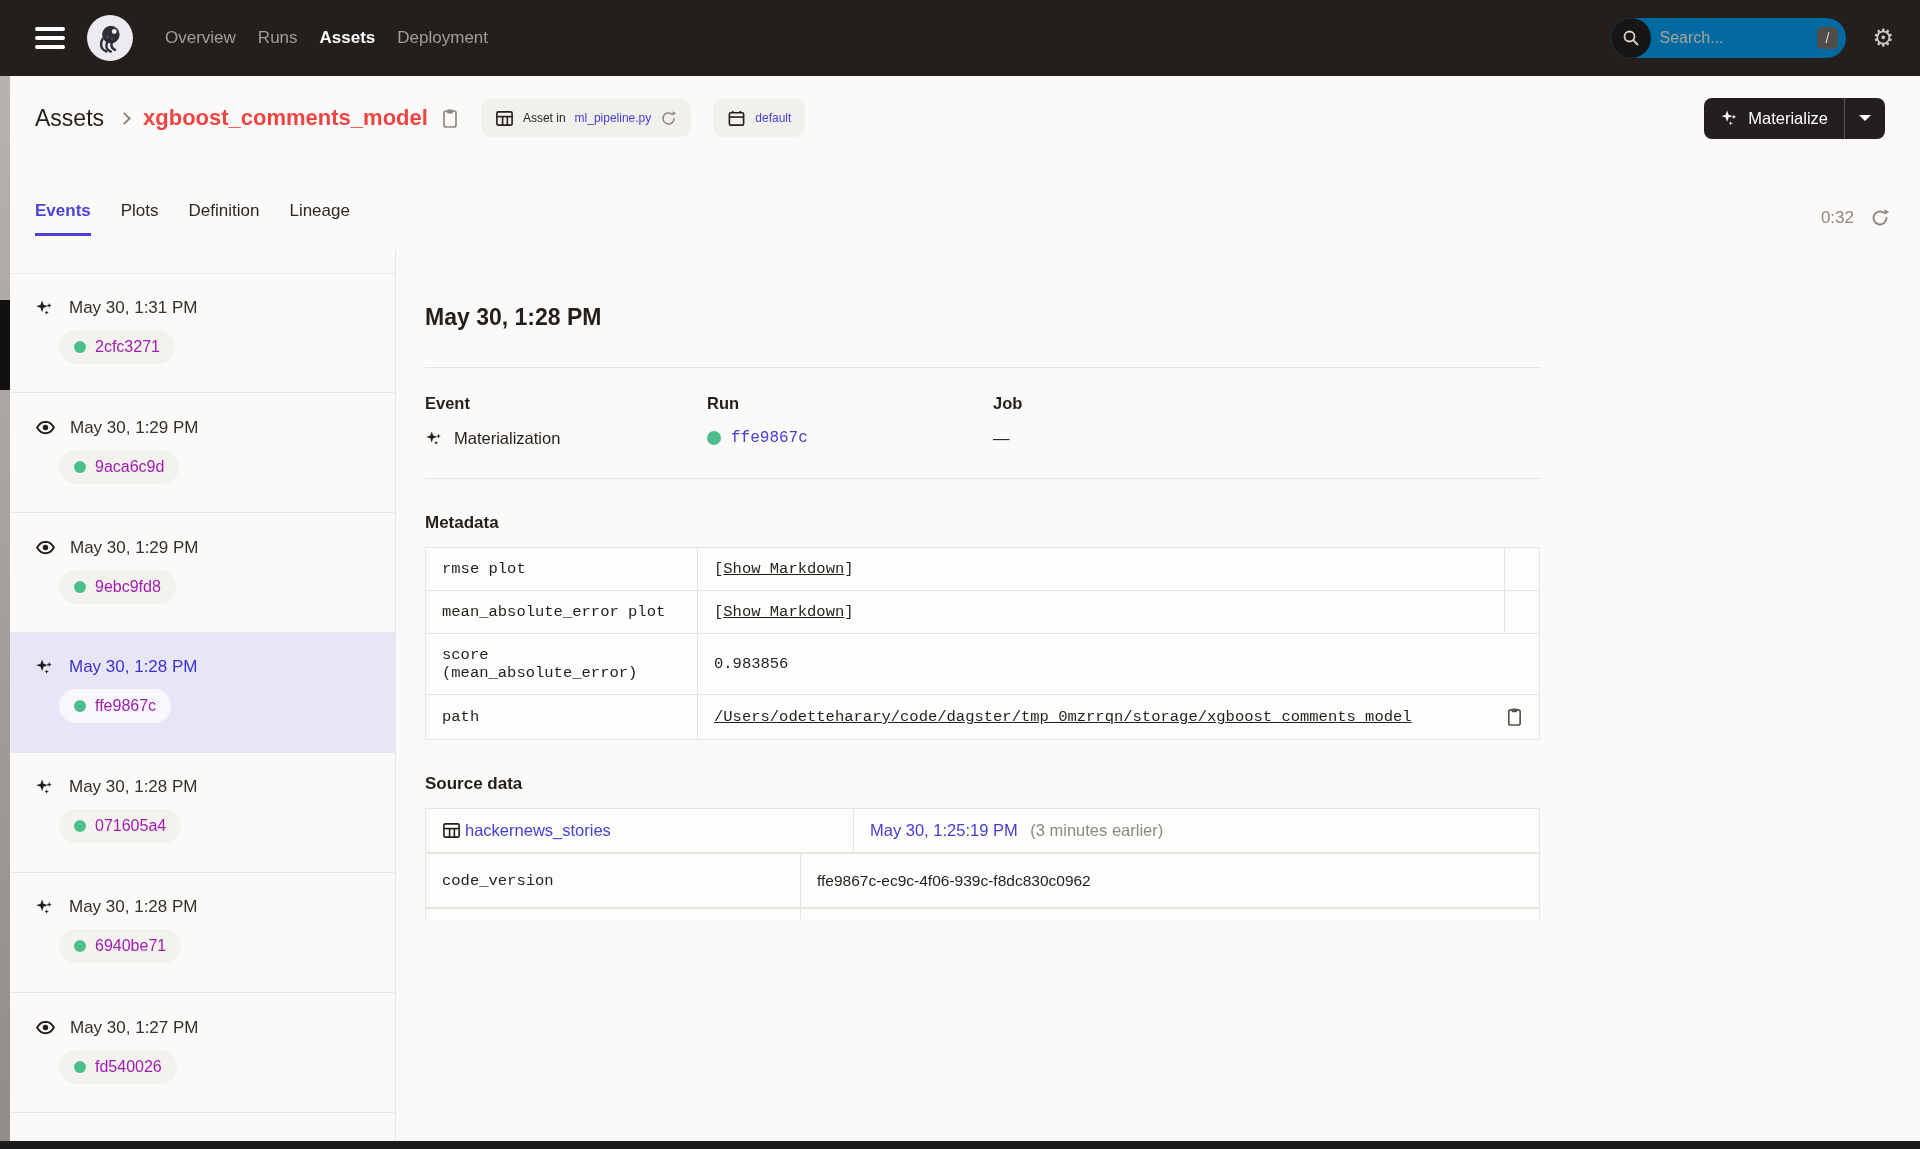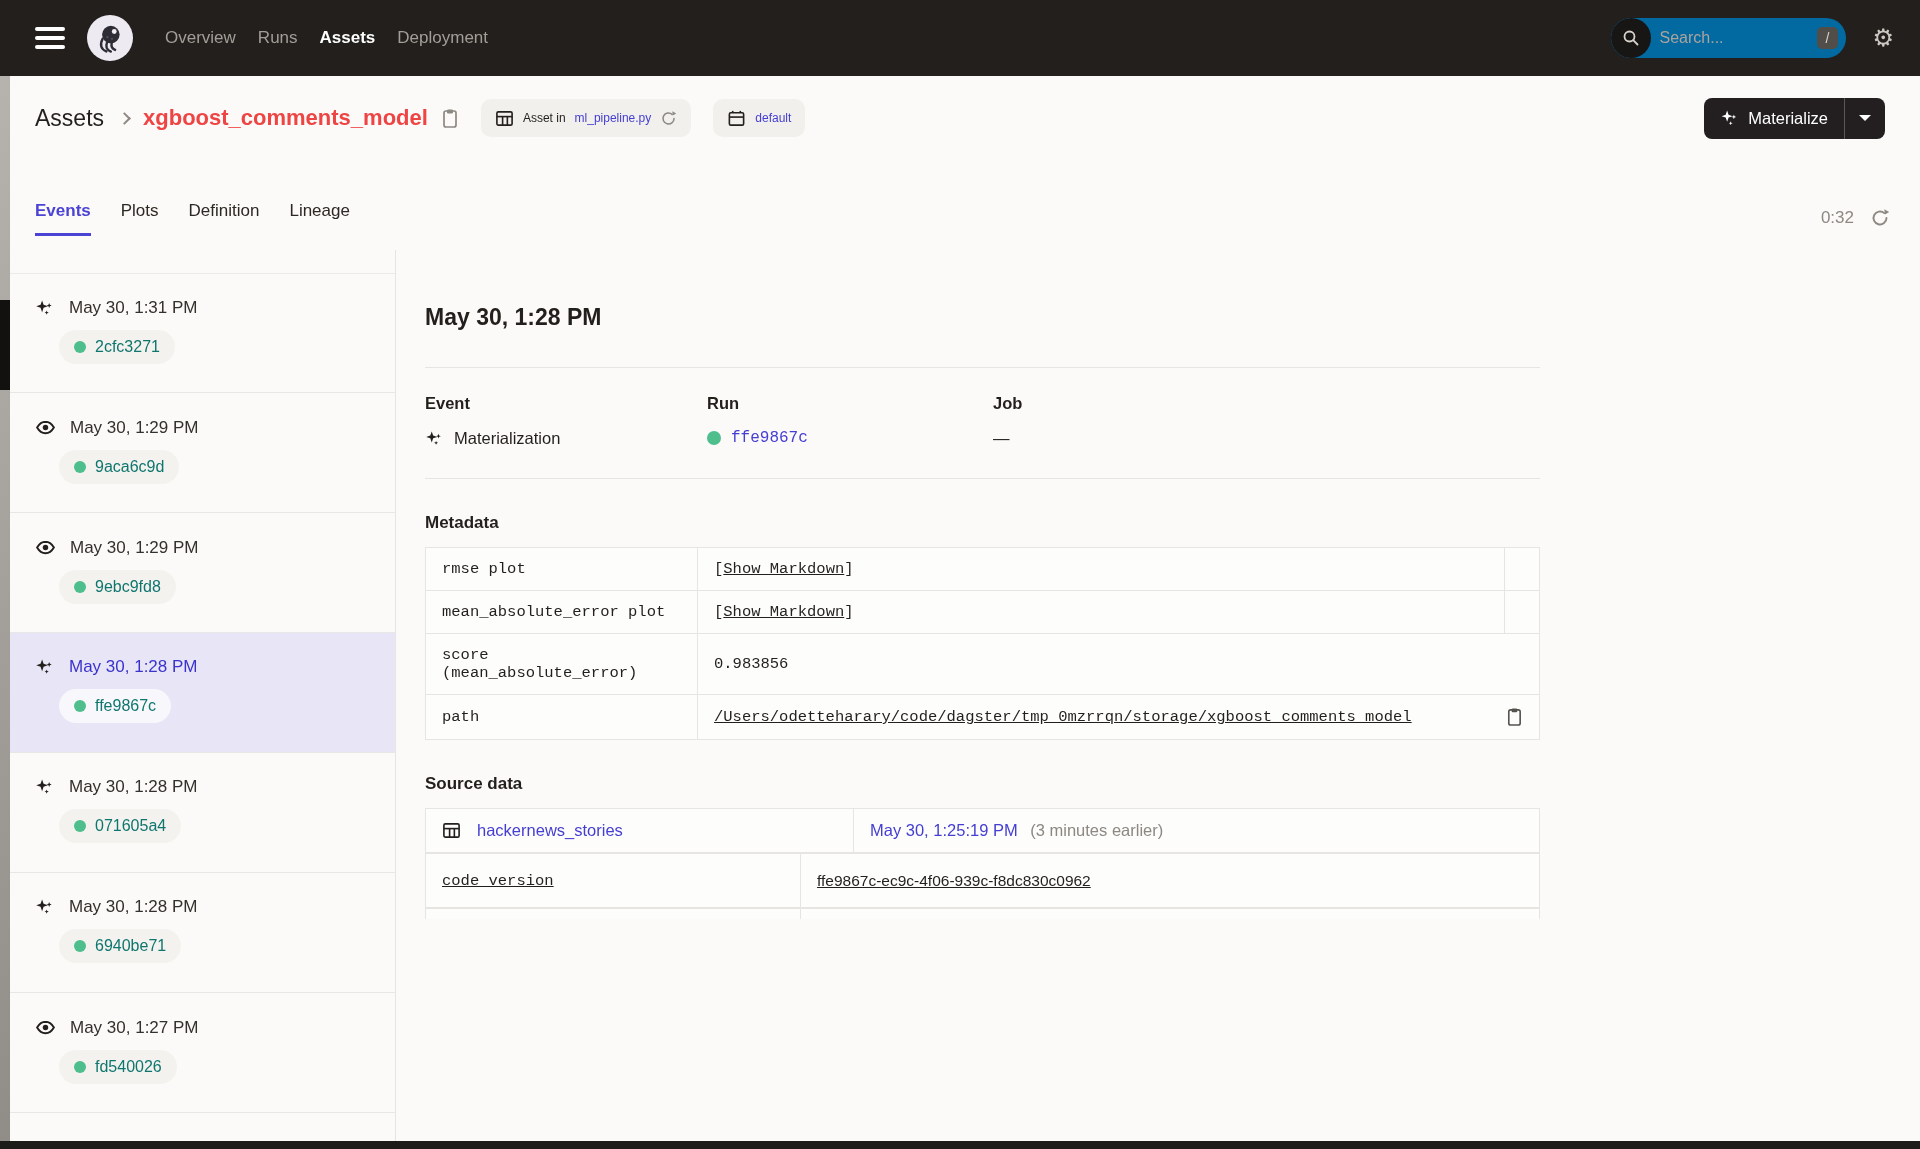--- a/index.html
+++ b/index.html
@@ -49,42 +49,42 @@
   .body-row { display:flex; height:891px; padding-left:10px; }
   aside.events { width:386px; border-right:1px solid #e7e5e1; padding-top:23px; border-bottom-left-radius:14px; }
   .event-item { height:120px; border-bottom:1px solid #e9e7e3; padding:24px 0 0 25px; cursor:pointer; }
   .event-item:first-child { border-top:1px solid #eceae6; }
   .event-item.selected { background:#e7e5f6; }
   .event-time-row { display:flex; align-items:center; gap:14px; font-size:17px; color:#34302c; }
   .event-item.selected .event-time-row { color:#3b34cc; }
   .run-pill { display:inline-flex; align-items:center; gap:9px; background:#f3f2ef; border-radius:17px; height:34px; padding:0 15px; margin:12px 0 0 24px; cursor:pointer; }
   .event-item.selected .run-pill { background:#f8f7fc; }
   .dot { width:12px; height:12px; border-radius:50%; background:#4ebe8d; flex:0 0 auto; }
-  .run-pill span { font-size:16px; color:#0f766e; }
+  .run-pill span { font-size:16px; color:#a21caf; }
 
   
   main.detail { flex:1; padding:54px 0 0 29px; }
   .detail-inner { width:1115px; }
   .detail-heading { font-size:23px; font-weight:bold; margin-bottom:36px; }
   .hr { border-top:1px solid #e7e5e1; }
   .erj { display:grid; grid-template-columns:282px 286px 1fr; padding:26px 0 30px; }
   .erj .lbl { font-size:16.5px; font-weight:bold; margin-bottom:16px; }
   .erj .val { display:flex; align-items:center; gap:10px; font-size:16.5px; }
   .run-link { color:#453ed2; font-size:16px; cursor:pointer; }
   .section-title { font-size:17px; font-weight:bold; margin:34px 0 14px; }
   table.kv { width:100%; border-collapse:collapse; background:#fdfdfc; }
   table.kv td { border:1px solid #e7e5e1; font-size:15.5px; padding:12px 16px; vertical-align:middle; }
   td.k { width:272px; }
   td.endcell { width:35px; }
   .md-link { cursor:pointer; }
   .md-link .u { text-decoration:underline; }
   .path-cell { display:flex; align-items:center; justify-content:space-between; gap:14px; }
   .path-link { text-decoration:underline; cursor:pointer; color:#231f1c; }
   table.src td.k2 { width:428px; }
-  .src-asset { display:flex; align-items:flex-start; gap:16px; font-size:16.5px; }
+  .src-asset { display:flex; align-items:flex-start; gap:4px; font-size:16.5px; }
   .src-asset .lnk, .src-time .lnk { color:#453ed2; cursor:pointer; }
   .src-time { font-size:16.5px; }
   .src-time .note { color:#8d8882; margin-left:8px; }
   table.sys td.k3 { width:375px; }
   .partial-row { height:11px; border-left:1px solid #e7e5e1; border-right:1px solid #e7e5e1; border-top:1px solid #e7e5e1; width:100%; background:#fdfdfc; display:grid; grid-template-columns:375px 1fr; }
   .partial-row div:first-child { border-right:1px solid #e7e5e1; }
 
   
   .left-sliver { position:absolute; left:0; top:76px; width:10px; height:1073px; background:linear-gradient(#b6b3af,#908c88); }
   .left-sliver .dark-block { position:absolute; top:224px; left:0; width:10px; height:90px; background:#121110; }
@@ -401,21 +401,21 @@
               <span class="lnk">May 30, 1:25:19 PM</span>
               <span class="note">(3 minutes earlier)</span>
             </span>
           </td>
         </tr>
       </tbody>
         </table>
 
       <table class="kv sys">
         <tbody>
-            <tr style="height:54px;text-decoration:underline;">
+            <tr style="height:54px;">
           <td class="k3 mono">code_version</td>
           <td>ffe9867c-ec9c-4f06-939c-f8dc830c0962</td>
         </tr>
       </tbody>
         </table>
       <div class="partial-row">
           <div></div>
           <div></div>
         </div>
 

